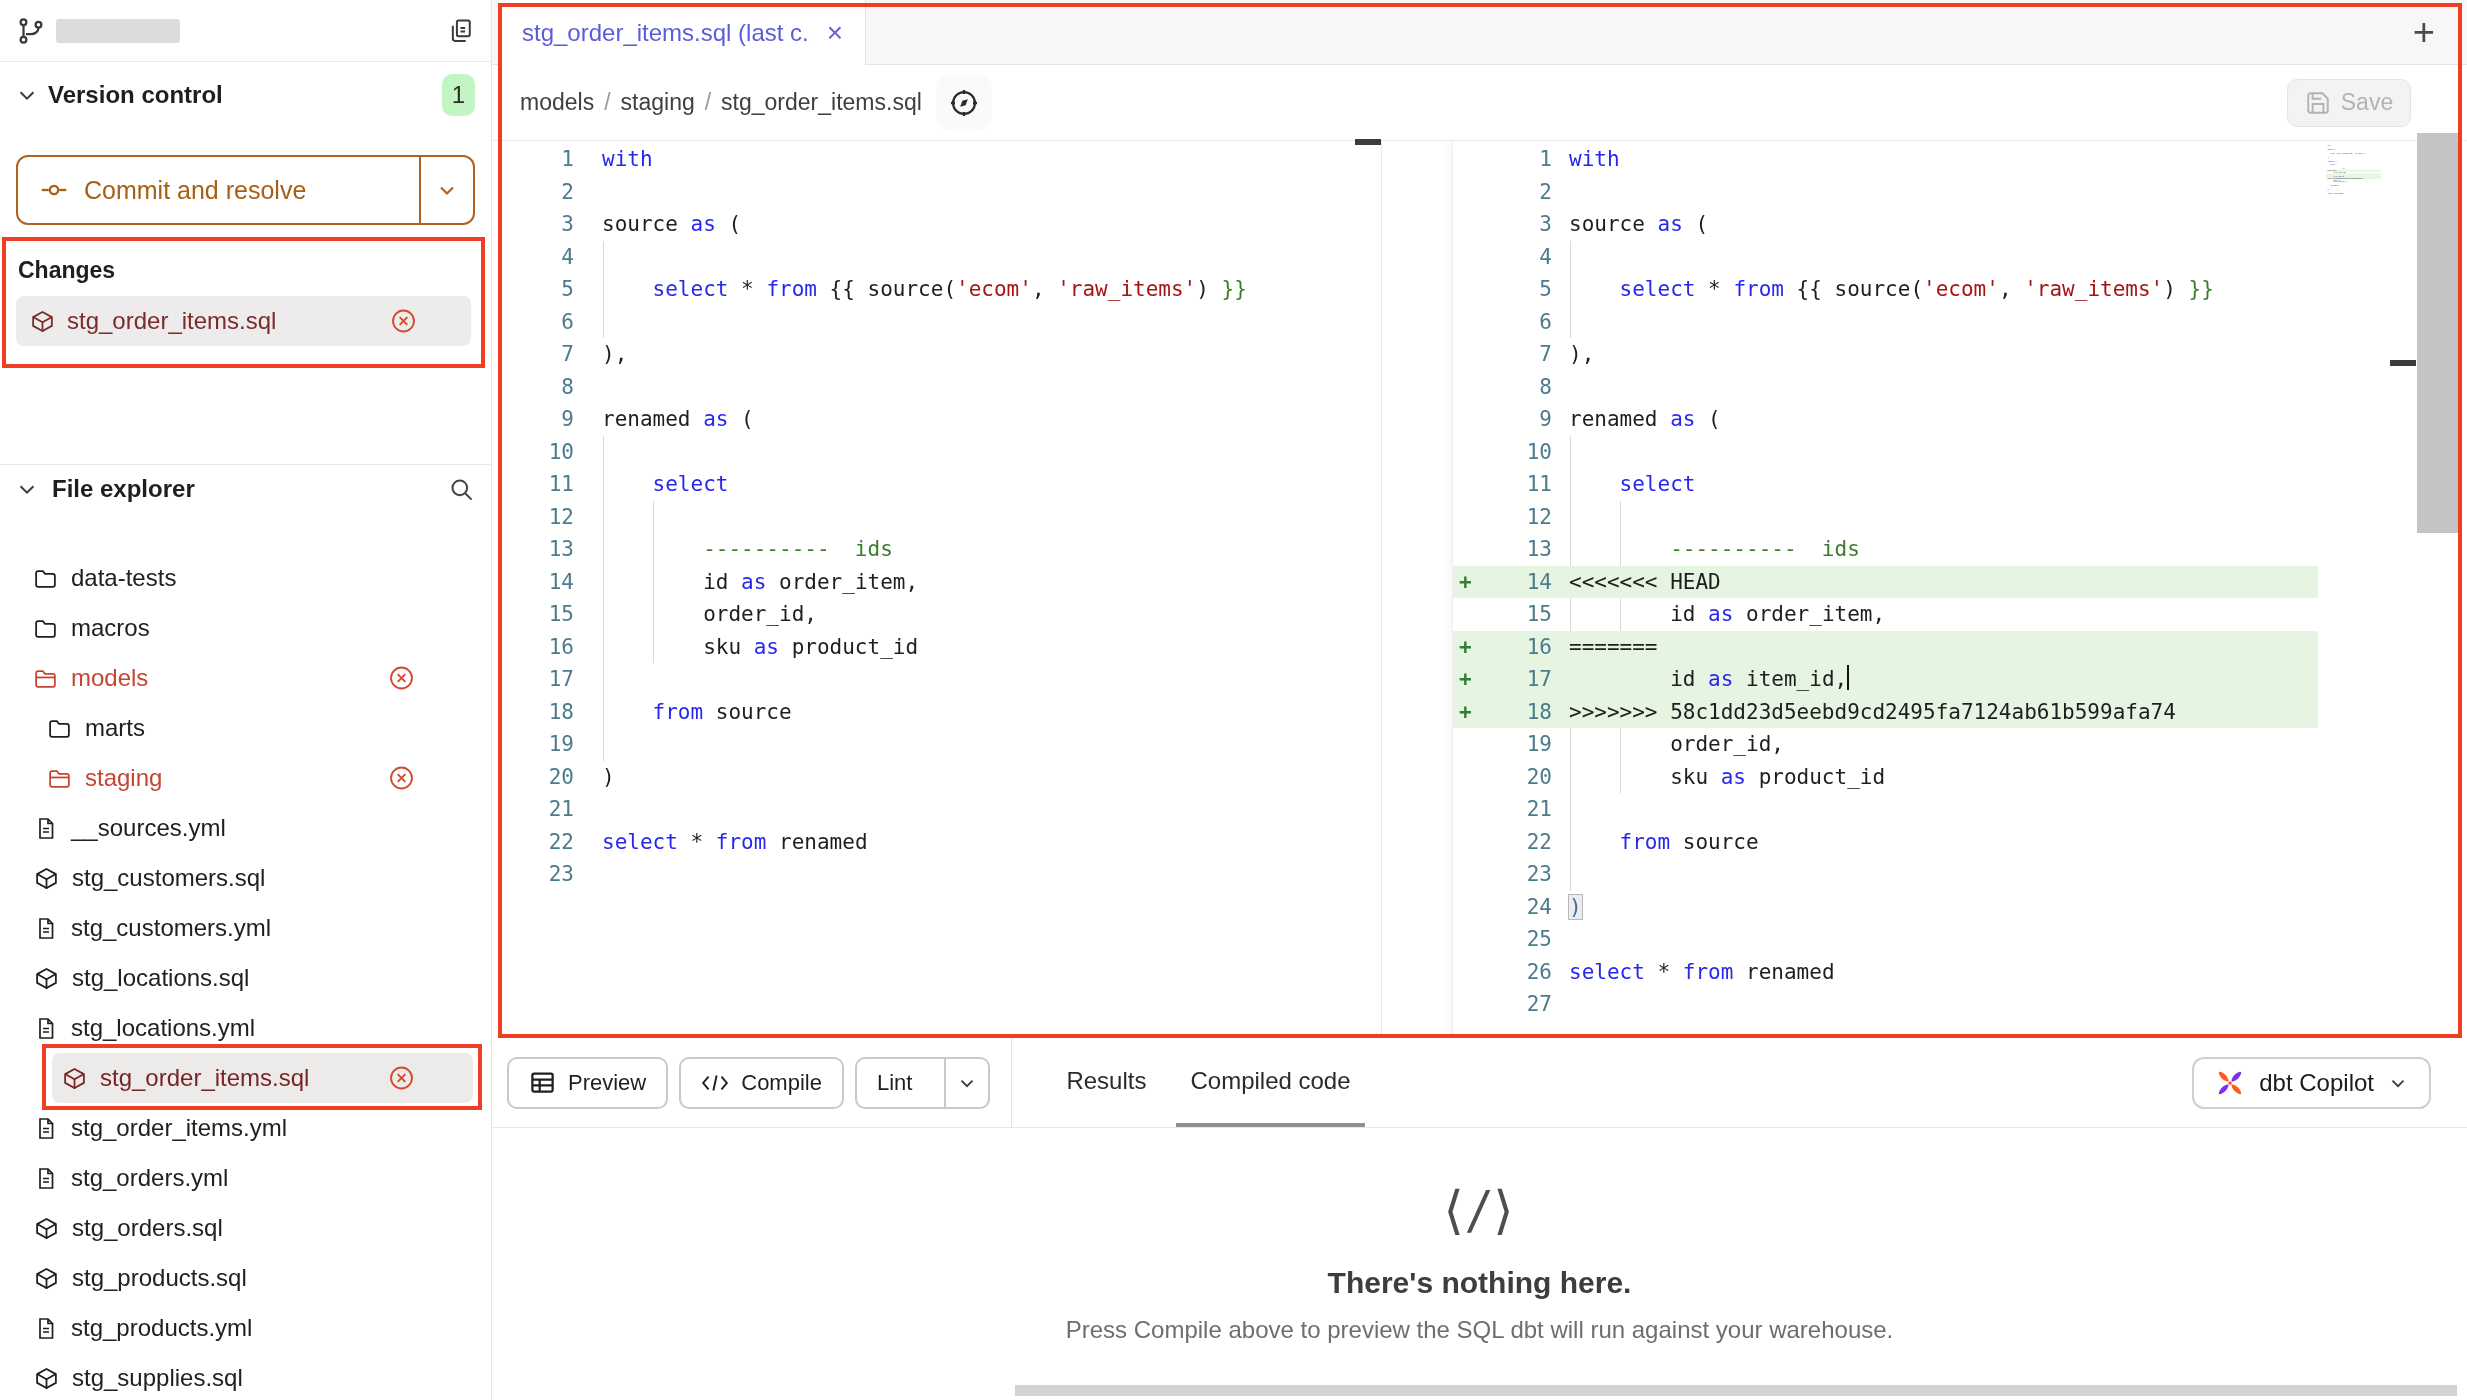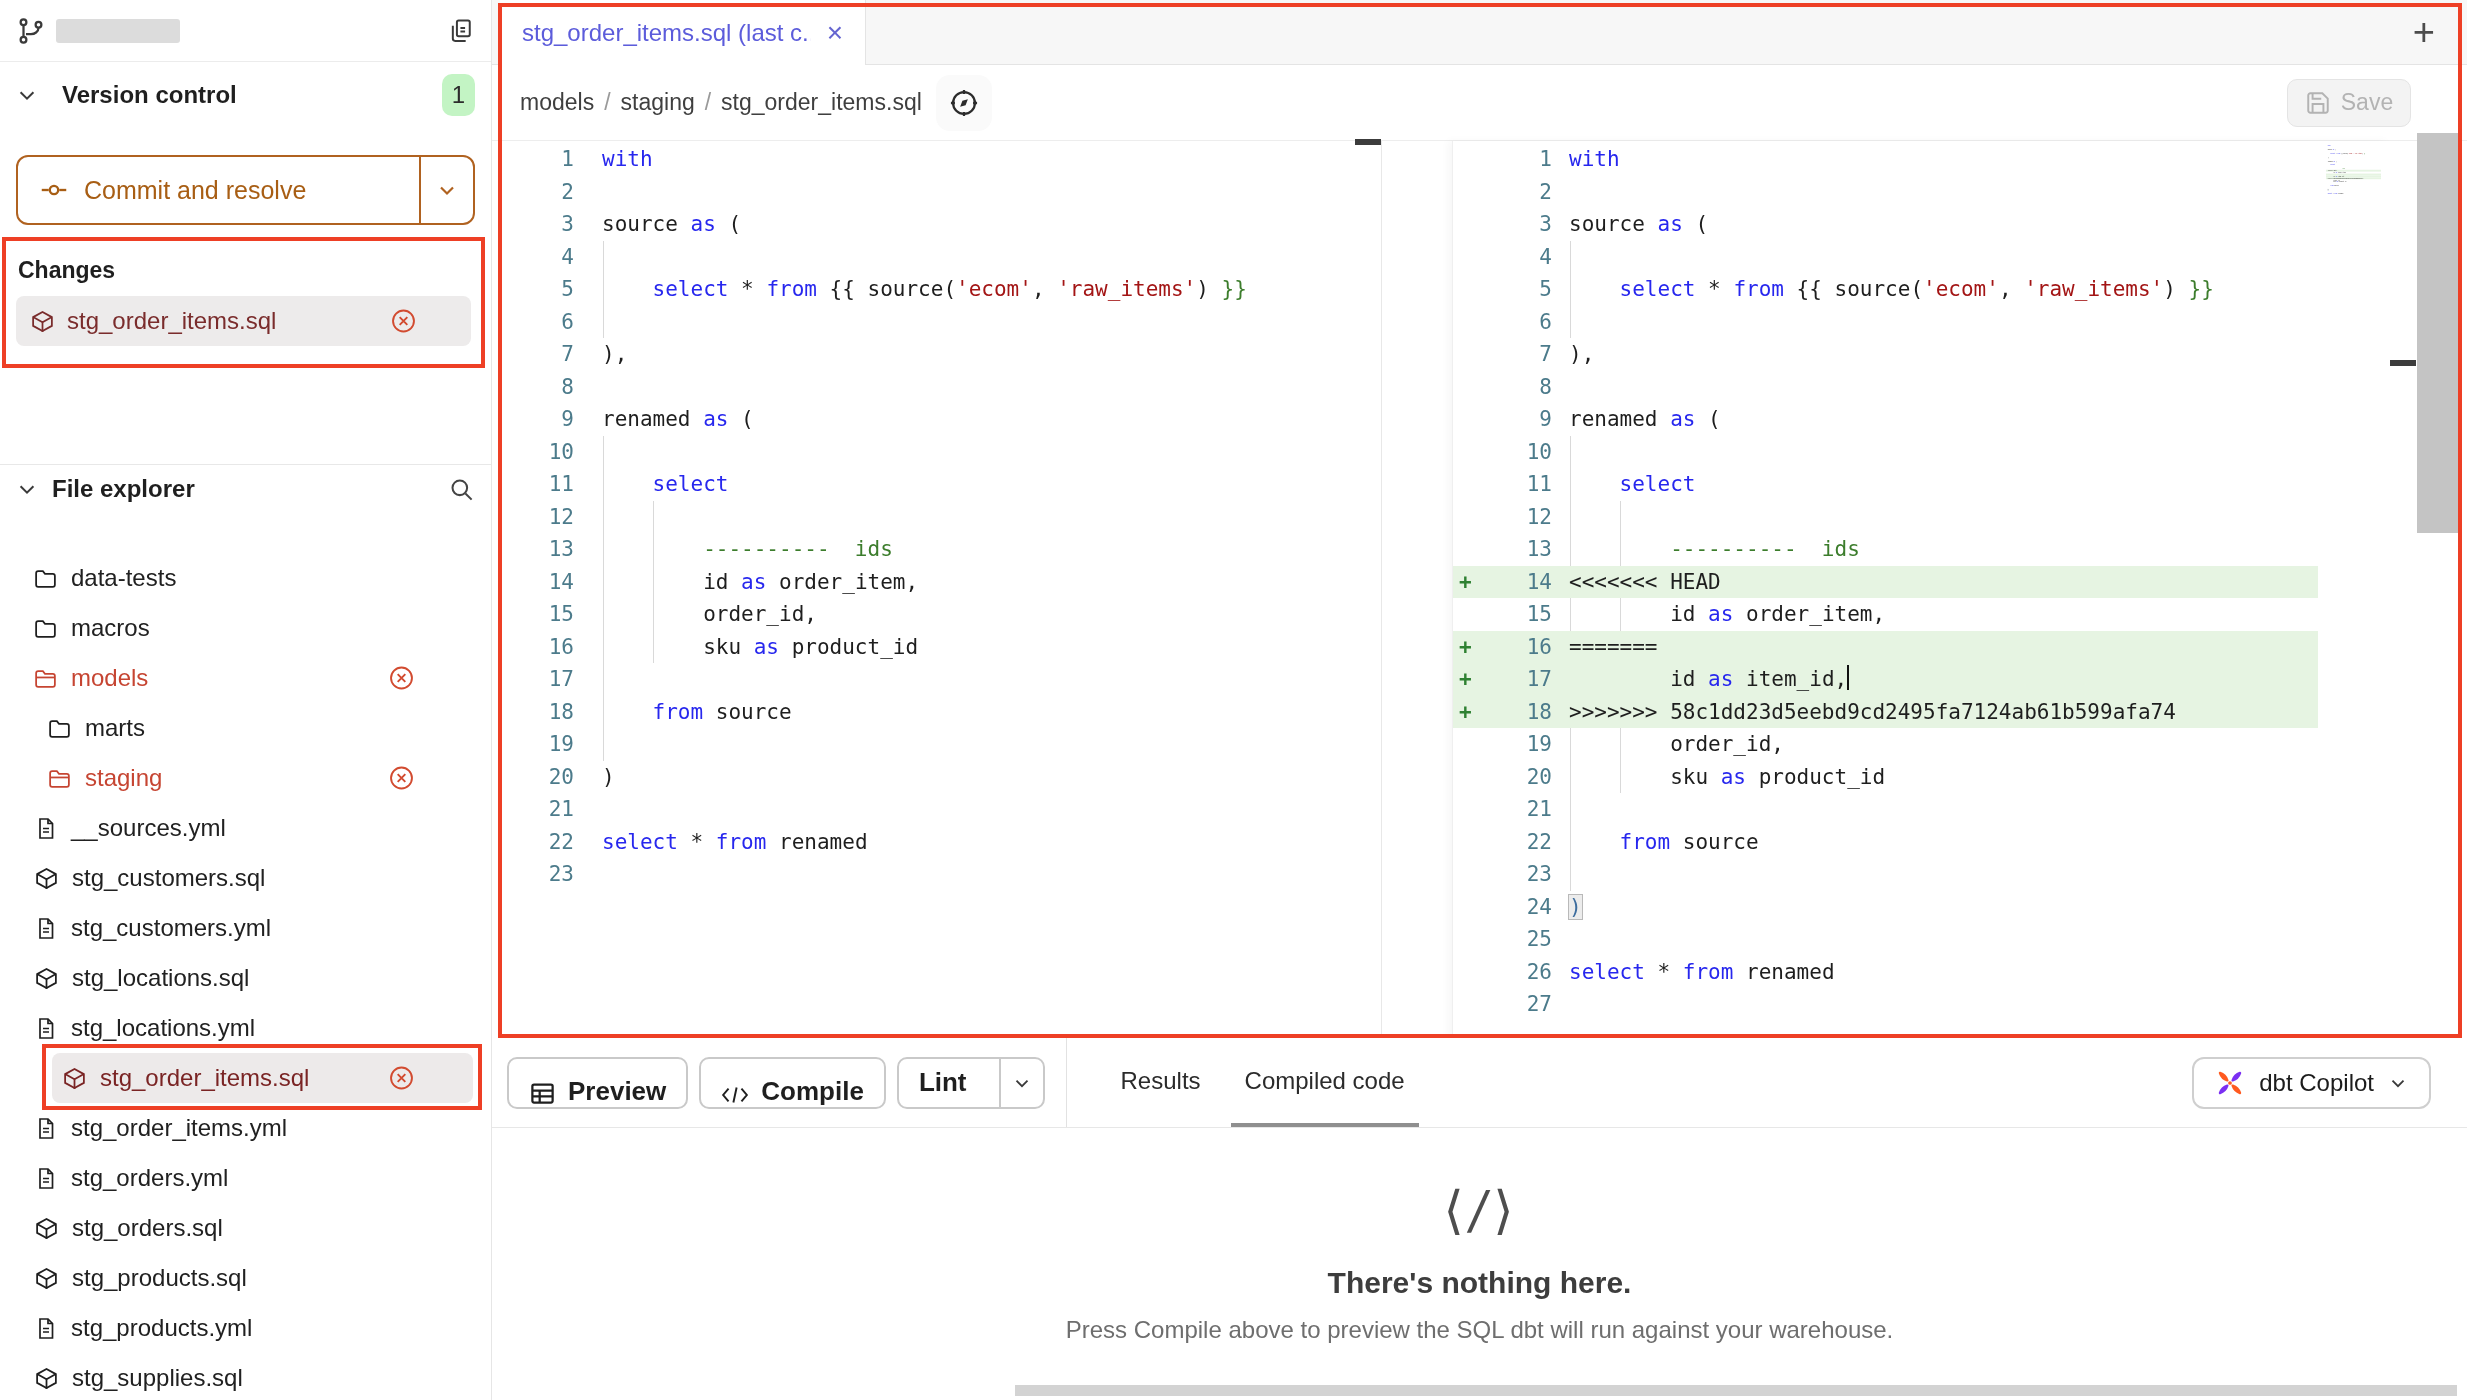--- a/index.html
+++ b/index.html
@@ -6,21 +6,21 @@
   html,body { width:2467px; height:1400px; overflow:hidden; background:#fff;
     font-family:"Liberation Sans", sans-serif; color:#212121; }
   .app { position:relative; width:2467px; height:1400px; }
 
   
   .sidebar { position:absolute; left:0; top:0; width:492px; height:1400px;
     background:#fff; border-right:1px solid #e6e6e6; }
   .sb-top { height:62px; border-bottom:1px solid #ececec; display:flex; align-items:center; padding:0 16px; }
   .branch-ph { width:124px; height:24px; background:#dcdcdc; border-radius:3px; margin-left:10px; }
   .sb-top .spacer, .flex-sp { flex:1; }
-  .vc-header { height:66px; display:flex; align-items:center; padding:0 16px; gap:24px; }
+  .vc-header { height:66px; display:flex; align-items:center; padding:0 16px; gap:10px; }
   .sec-title { font-size:24px; font-weight:bold; color:#1f1f1f; }
   .badge { width:33px; height:42px; background:#c3f4c4; border-radius:10px; display:flex;
     align-items:center; justify-content:center; font-size:24px; color:#2c2c2c; }
   .commit-btn { margin:27px 16px 0 16px; height:70px; border:2px solid #b06220; border-radius:12px;
     display:flex; align-items:stretch; background:#fff; cursor:pointer; }
   .commit-main { flex:1; display:flex; align-items:center; gap:16px; padding:0 22px;
     font-size:25px; color:#a85e14; font-weight:500; }
   .commit-caret { width:54px; border-left:2px solid #b06220; display:flex; align-items:center; justify-content:center; }
   .changes-box { margin:12px 6px 0 2px; border:4px solid #ee3f25; padding:16px 10px 18px 10px; }
   .changes-label { font-size:23px; font-weight:bold; color:#1f1f1f; padding-left:2px; }
@@ -90,22 +90,22 @@
   .minimap { position:absolute; left:1826px; top:0; bottom:0; width:72px; background:#fff; z-index:6; overflow:hidden; }
   .mini-clone { position:absolute; top:4px; left:8px; width:940px; transform:scale(0.0585); transform-origin:0 0; }
   .scrollstrip { position:absolute; left:1898px; top:0; bottom:0; width:69px; background:#fff; z-index:7; }
   .vthumb { position:absolute; left:27px; top:-8px; width:42px; height:400px; background:#c4c4c4; }
   .sash-right { left:0; top:219px; }
 
   
   .toolbar { position:absolute; left:0; top:1038px; right:0; height:90px; background:#fff;
     border-bottom:1px solid #e7e7e7; display:flex; align-items:center; padding-left:15px; }
   .tb-btn { height:52px; background:#fff; border:2px solid #c9c9c9; border-radius:10px;
-    display:flex; align-items:flex-end; gap:12px; padding:0 20px; font-size:26px; color:#1f1f1f;
-    cursor:pointer; margin-right:11px;font-weight:bold; }
+    display:flex; align-items:center; gap:12px; padding:0 20px; font-size:22px; color:#1f1f1f;
+    cursor:pointer; margin-right:11px; }
   .tb-split { padding:0; }
   .tb-split .seg1 { padding:0 20px; height:100%; display:flex; align-items:center; }
   .tb-split .seg2 { width:44px; height:100%; border-left:2px solid #c9c9c9; display:flex; align-items:center; justify-content:center; }
   .tb-divider { width:1px; align-self:stretch; background:#e2e2e2; margin-left:10px; }
   .res-tabs { display:flex; height:100%; margin-left:40px; }
   .res-tab { display:flex; align-items:center; padding:0 14px; margin-right:16px; font-size:24px;
     color:#2b2b2b; border-bottom:4px solid transparent; cursor:pointer; }
   .res-tab.active { border-bottom-color:#8f8f8f; }
   .copilot-btn { height:52px; border:2px solid #cfcfcf; border-radius:12px; background:#fff;
     display:flex; align-items:center; gap:13px; padding:0 20px; margin-right:36px;

